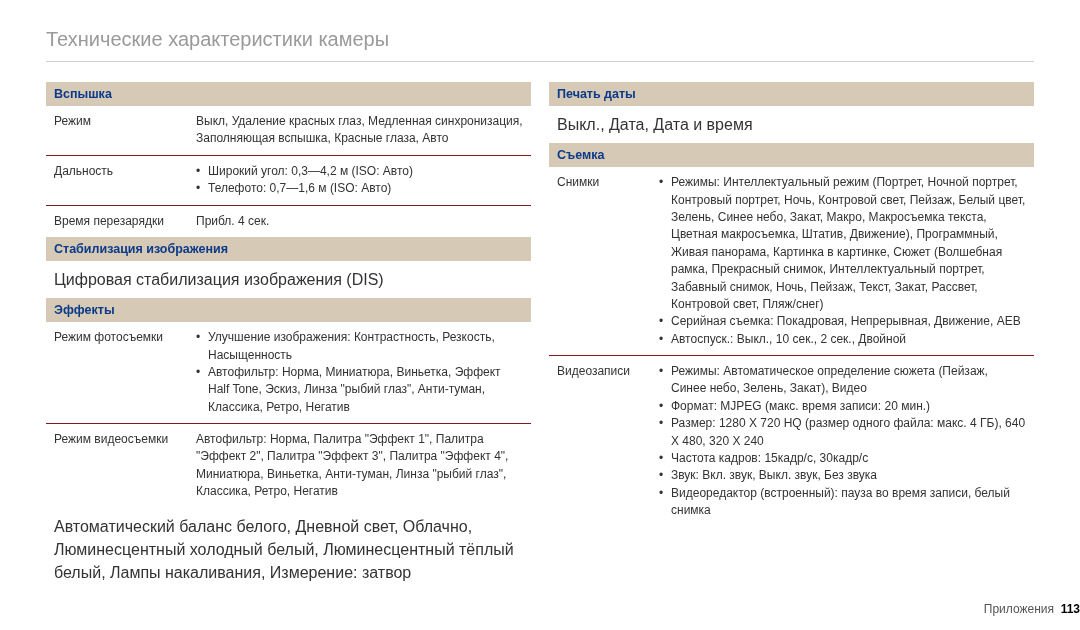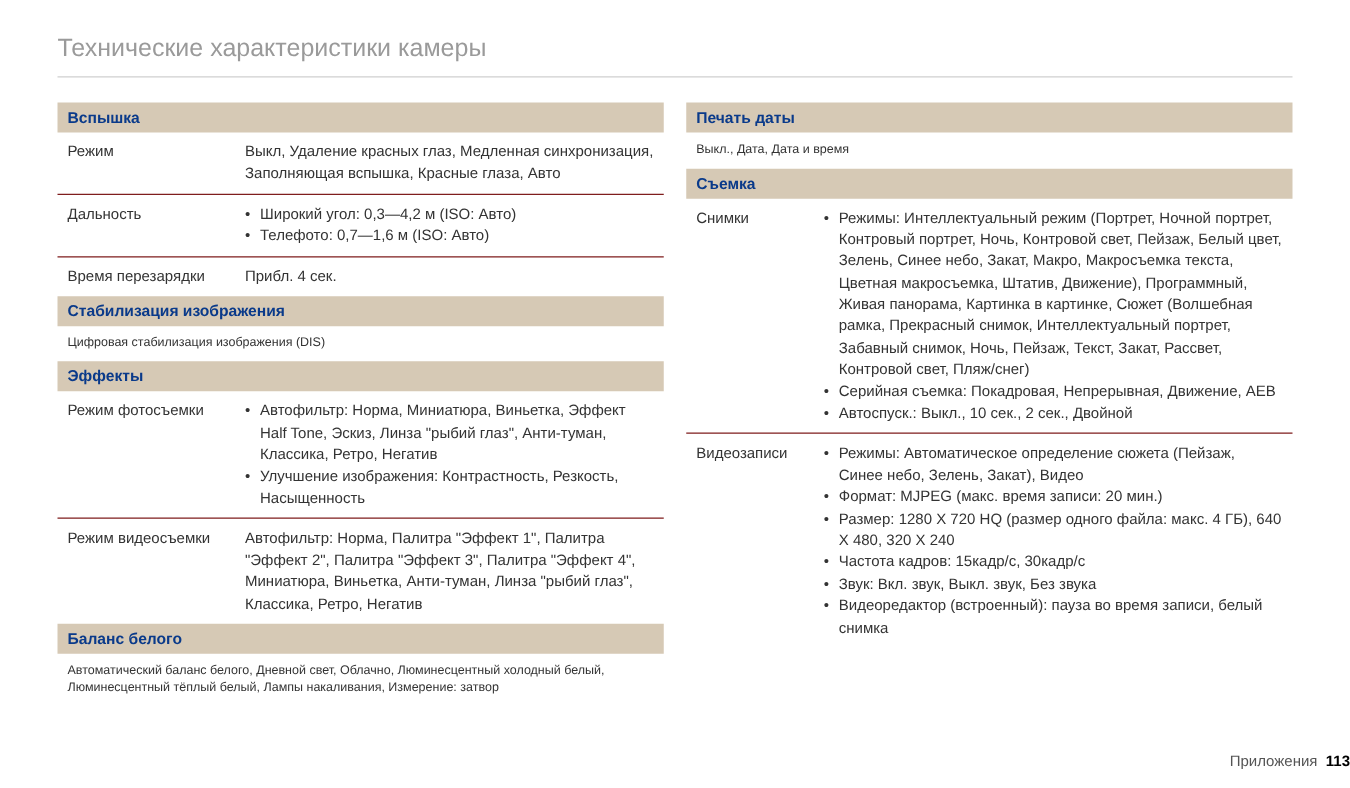--- a/index.html
+++ b/index.html
@@ -45,21 +45,21 @@
     width: 150px;
     flex-shrink: 0;
     padding-left: 8px;
     color: #333;
   }
   .spec-value {
     flex: 1;
     color: #333;
   }
   .plain-row {
-    font-size: 10px;
+    font-size: 16px;
     line-height: 1.45;
     padding: 7px 8px;
     border-bottom: 1px solid #e2e2e2;
   }
   .plain-row.noborder { border-bottom: none; }
   ul.bullets {
     list-style: none;
     padding: 0;
     margin: 0;
   }
@@ -115,31 +115,30 @@
       </div>
 
       <div class="section-header">Стабилизация изображения</div>
       <div class="plain-row noborder">Цифровая стабилизация изображения (DIS)</div>
 
       <div class="section-header">Эффекты</div>
       <div class="spec-row">
         <div class="spec-label">Режим фотосъемки</div>
         <div class="spec-value">
           <ul class="bullets">
+            <li>Улучшение изображения: Контрастность, Резкость, Насыщенность</li>
             <li>Автофильтр: Норма, Миниатюра, Виньетка, Эффект Half Tone, Эскиз, Линза "рыбий глаз", Анти-туман, Классика, Ретро, Негатив</li>
-            <li>Улучшение изображения: Контрастность, Резкость, Насыщенность</li>
           </ul>
         </div>
       </div>
       <div class="spec-row noborder">
         <div class="spec-label">Режим видеосъемки</div>
         <div class="spec-value">Автофильтр: Норма, Палитра "Эффект 1", Палитра "Эффект 2", Палитра "Эффект 3", Палитра "Эффект 4", Миниатюра, Виньетка, Анти-туман, Линза "рыбий глаз", Классика, Ретро, Негатив</div>
       </div>
 
-      <div class="section-header">Баланс белого</div>
       <div class="plain-row noborder">Автоматический баланс белого, Дневной свет, Облачно, Люминесцентный холодный белый, Люминесцентный тёплый белый, Лампы накаливания, Измерение: затвор</div>
 
     </div>
 
     <div class="col">
 
       <div class="section-header">Печать даты</div>
       <div class="plain-row noborder">Выкл., Дата, Дата и время</div>
 
       <div class="section-header">Съемка</div>

